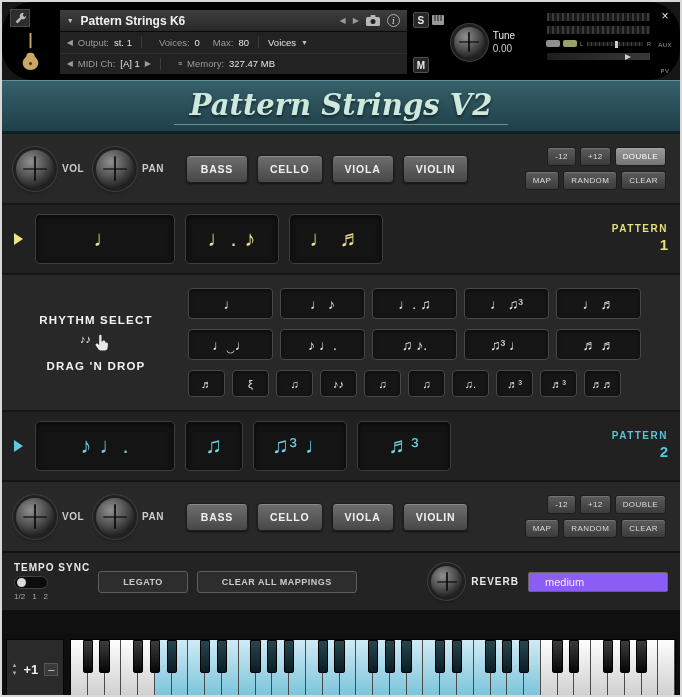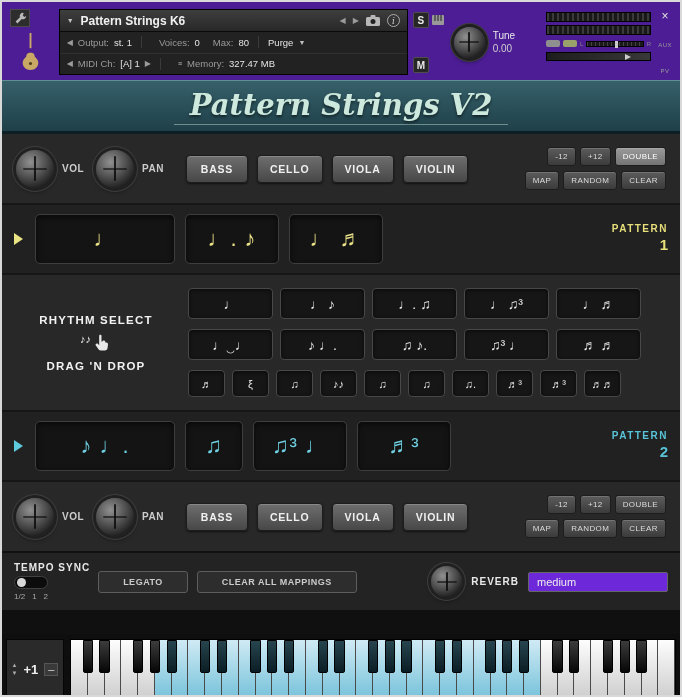--- a/index.html
+++ b/index.html
@@ -1,20 +1,20 @@
 <!DOCTYPE html>
 <html><head>
 <meta charset="utf-8">
 <style>
   *{box-sizing:border-box;margin:0;padding:0;font-family:"Liberation Sans",sans-serif;}
   body{background:#fff;}
   .window{position:relative;width:682px;height:697px;background:#161616;border:2px solid #d9d9d9;overflow:hidden;}
 
   
-  .ktop{height:78px;display:flex;gap:5px;padding:7px 6px 5px;background:#4c1d95;}
+  .ktop{height:78px;display:flex;gap:5px;padding:7px 6px 5px;background:#000000;border-radius:31px;}
   .inst-icons{width:46px;display:flex;flex-direction:column;gap:1px;}
   .wrench{width:20px;height:18px;background:#2d2d2d;border:1px solid #4a4a4a;display:flex;align-items:center;justify-content:center;margin-left:2px;}
   .violin{flex:1;display:flex;align-items:center;justify-content:center;}
   .hmain{width:352px;background:#222;border:1px solid #000;display:flex;flex-direction:column;}
   .hrow1{height:22px;background:linear-gradient(#3e3e3e,#282828);border-bottom:1px solid #0a0a0a;display:flex;align-items:center;gap:7px;padding:0 7px;}
   .htitle{font-size:12px;font-weight:700;color:#f0f0f0;white-space:nowrap;}
   .dd{font-size:7px;color:#c0c0c0;}
   .nav{font-size:8px;color:#9a9a9a;}
   .spacer{flex:1;}
   .info{width:13px;height:13px;border:1px solid #aaa;border-radius:50%;color:#ccc;font-size:9px;font-style:italic;font-family:"DejaVu Serif",serif;display:flex;align-items:center;justify-content:center;}
@@ -101,21 +101,21 @@
   .footer{display:flex;align-items:center;gap:8px;padding:9px 12px;background:#232323;border-top:2px solid #111;}
   .tempo{display:flex;flex-direction:column;gap:3px;}
   .tlab{font-size:10px;font-weight:700;letter-spacing:1px;color:#e8e8e8;}
   .toggle{width:34px;height:13px;background:#0c0c0c;border:1px solid #424242;border-radius:7px;position:relative;cursor:pointer;}
   .tdot{position:absolute;left:2px;top:1px;width:9px;height:9px;border-radius:50%;background:#d8d8d8;}
   .tscale{display:flex;gap:7px;font-size:8px;color:#a8a8a8;}
   .fbtns{display:flex;gap:9px;}
   .fbtn{background:#2d2d2d;border:1px solid #5d5d5d;border-radius:3px;color:#ccc;font-size:9px;font-weight:700;padding:5px 24px;letter-spacing:.5px;cursor:pointer;}
   .reverb{margin-left:auto;display:flex;align-items:center;gap:9px;justify-content:space-between;}
   .rvlab{font-size:10px;font-weight:700;letter-spacing:1px;color:#e8e8e8;}
-  .rvval{width:140px;height:20px;background:#6d28d9;border:1px solid #666;border-radius:2px;color:#eee;font-size:11px;display:flex;align-items:center;padding:0 8px;cursor:pointer;}
+  .rvval{width:140px;height:20px;background:#8b5cf6;border:1px solid #666;border-radius:2px;color:#eee;font-size:11px;display:flex;align-items:center;padding:0 16px;cursor:pointer;}
 
   .gapstrip{height:24px;background:#101010;}
 
   
   .kbrow{display:flex;gap:6px;padding:5px 4px 4px;background:#0e0e0e;height:70px;}
   .octbox{width:58px;background:#2a2a2a;border:1px solid #050505;display:flex;align-items:center;justify-content:center;gap:6px;}
   .octarr{display:flex;flex-direction:column;font-size:6px;color:#aaa;line-height:1.2;cursor:pointer;}
   .octlbl{font-size:13px;color:#f0f0f0;font-weight:700;}
   .octdash{font-size:11px;color:#ddd;background:#3a3a3a;border:1px solid #565656;padding:0 3px;line-height:11px;cursor:pointer;}
   .keys{flex:1;position:relative;display:flex;background:#000;border:1px solid #000;}
@@ -163,21 +163,21 @@
       <div class="hrow2">
         <span class="nav">◀</span>
         <span class="lbl">Output:</span>
         <span class="val">st. 1</span>
         <span class="sep"></span>
         <span class="lbl gapL">Voices:</span>
         <span class="val">0</span>
         <span class="lbl gapL">Max:</span>
         <span class="val">80</span>
         <span class="sep"></span>
-        <span class="val">Purge</span>
+        <span class="val">Voices</span>
         <span class="dd">▼</span>
       </div>
       <div class="hrow3">
         <span class="nav">◀</span>
         <span class="lbl">MIDI Ch:</span>
         <span class="val">[A] 1</span>
         <span class="nav">▶</span>
         <span class="sep"></span>
         <span class="dd gapL">≡</span>
         <span class="lbl">Memory:</span>

